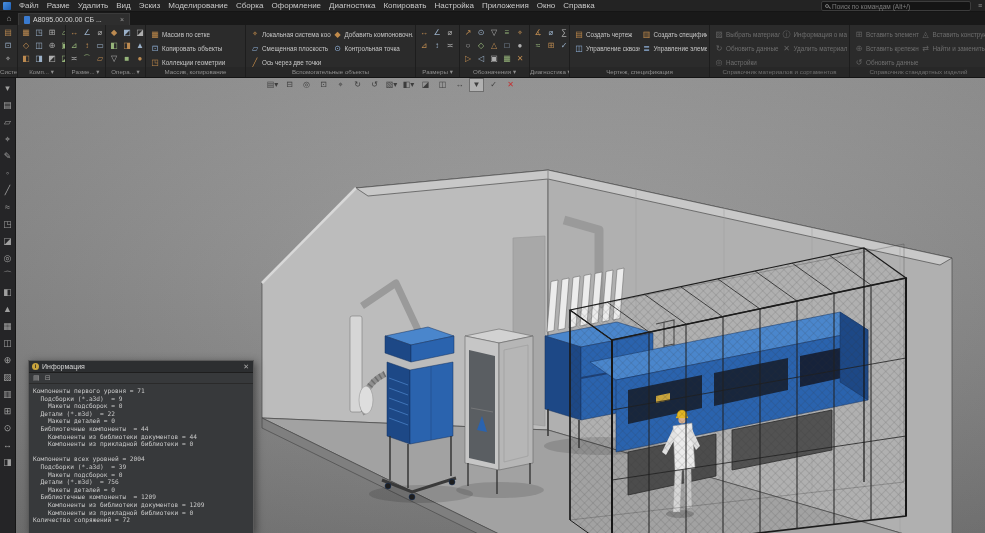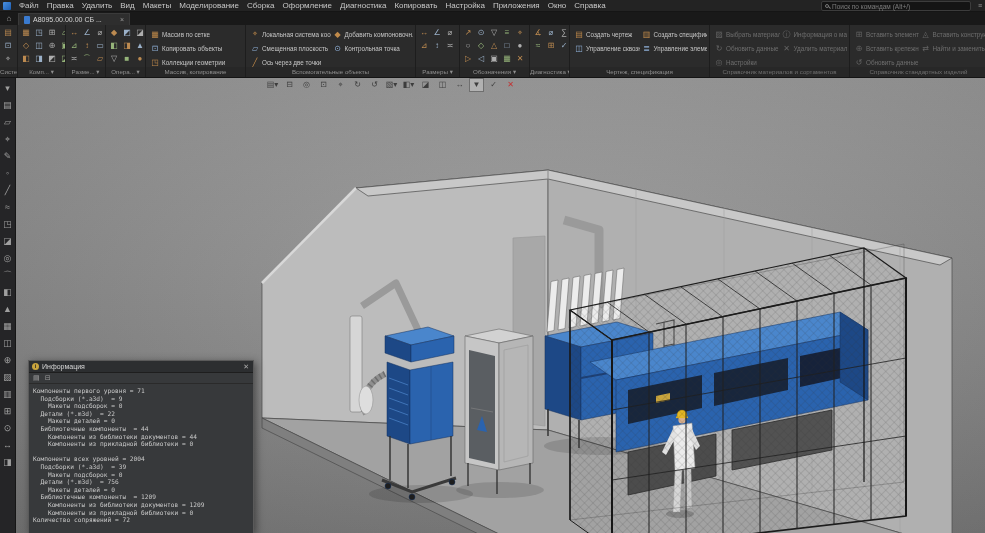--- a/index.html
+++ b/index.html
@@ -59,24 +59,24 @@
   .f-wallL{fill:var(--room-wall)} .f-wallR{fill:var(--room-wall-right)} .f-floor{fill:var(--room-floor)}
   .sb{fill:var(--machine-blue)} .sbd{fill:var(--machine-blue-dark)} .sbl{fill:var(--machine-blue-light)}
 </style>
 </head>
 <body>
 
 <div class="menubar">
   <span class="app-icon"></span>
   <span style="display:flex">
       <span class="menu-item">Файл</span>
-      <span class="menu-item">Правка</span>
+      <span class="menu-item">Разме</span>
       <span class="menu-item">Удалить</span>
       <span class="menu-item">Вид</span>
-      <span class="menu-item">Макеты</span>
+      <span class="menu-item">Эскиз</span>
       <span class="menu-item">Моделирование</span>
       <span class="menu-item">Сборка</span>
       <span class="menu-item">Оформление</span>
       <span class="menu-item">Диагностика</span>
       <span class="menu-item">Копировать</span>
       <span class="menu-item">Настройка</span>
       <span class="menu-item">Приложения</span>
       <span class="menu-item">Окно</span>
       <span class="menu-item">Справка</span>
     </span>

